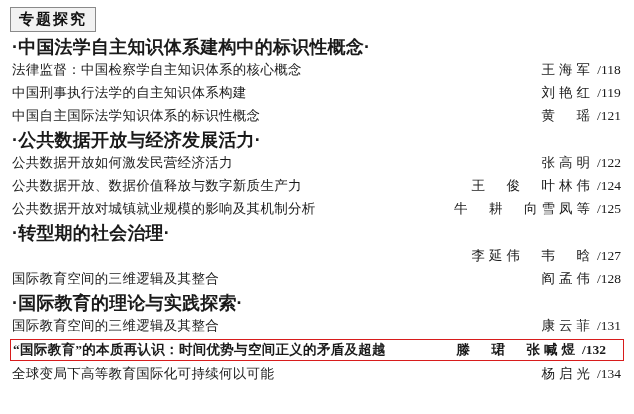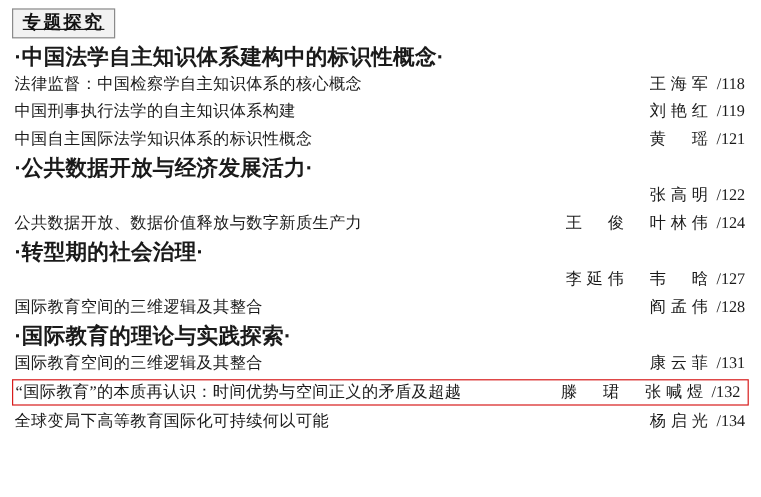--- a/index.html
+++ b/index.html
@@ -20,21 +20,20 @@
     height: 414px;
     box-sizing: border-box;
     padding: 0 10px;
   }
   
   .header {
     display: flex;
     align-items: center;
     height: 30px;
     margin-top: 4px;
-    text-decoration: underline;
   }
   .header-title {
     font-family: "Liberation Sans", "DejaVu Sans", sans-serif;
     font-weight: bold;
     font-size: 15px;
     letter-spacing: 2px;
     color: #111;
     padding: 2px 8px 3px 8px;
     border: 1px solid #8a8a8a;
     background: #f2f2f2;
@@ -80,22 +79,23 @@
   }
   .entry .page-no {
     flex: 0 0 auto;
     text-align: center;
     width: 30px;
     letter-spacing: 0;
   }
   
   .entry.highlight {
     border: 1.5px solid #d81c1c;
-    padding: 2px 3px 2px 2px;
+    padding: 2px 14px 2px 2px;
     margin: 2px 0 1px 0;
+    font-weight: bold;
   }
 </style>
 </head>
 <body>
 
 <div class="page">
 
   <div class="header">
     <div class="header-title">专题探究</div>
     <div class="header-rule"></div>
@@ -118,29 +118,36 @@
     </div>
     <div class="entry">
       <span class="title">中国自主国际法学知识体系的标识性概念</span>
       <span class="spacer"></span>
       <span class="authors">黄　瑶</span>
       <span class="page-no">/121</span>
     </div>
 
     <div class="section">·公共数据开放与经济发展活力·</div>
     <div class="entry">
+      <span class="title">公共数据开放如何激发民营经济活力</span>
       <span class="spacer"></span>
       <span class="authors">张高明</span>
       <span class="page-no">/122</span>
     </div>
     <div class="entry">
       <span class="title">公共数据开放、数据价值释放与数字新质生产力</span>
       <span class="spacer"></span>
       <span class="authors">王　俊　叶林伟</span>
       <span class="page-no">/124</span>
+    </div>
+    <div class="entry">
+      <span class="title">公共数据开放对城镇就业规模的影响及其机制分析</span>
+      <span class="spacer"></span>
+      <span class="authors">牛　耕　向雪凤等</span>
+      <span class="page-no">/125</span>
     </div>
 
     <div class="section">·转型期的社会治理·</div>
     <div class="entry">
       <span class="spacer"></span>
       <span class="authors">李延伟　韦　晗</span>
       <span class="page-no">/127</span>
     </div>
     <div class="entry">
       <span class="title">国际教育空间的三维逻辑及其整合</span>

